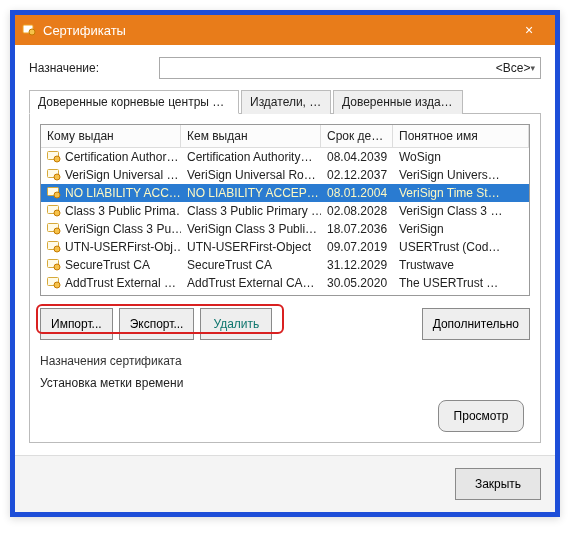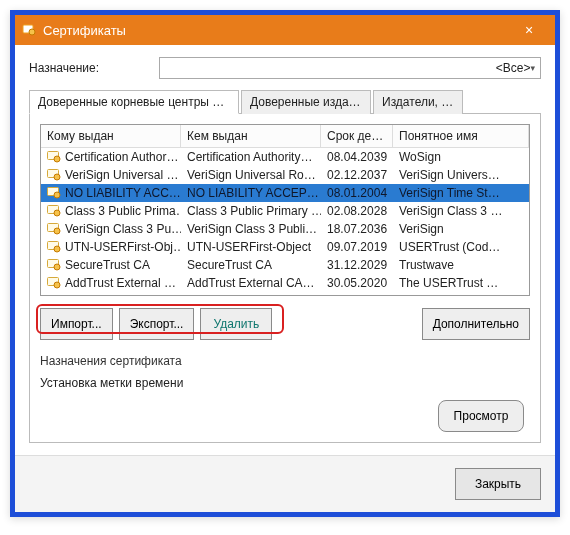--- a/index.html
+++ b/index.html
@@ -18,21 +18,21 @@
   .tab { padding: 4px 8px; border: 1px solid #bbb; border-bottom: none; background: #efefef; margin-right: 2px; position: relative; top: 1px; cursor: pointer; max-width: 210px; white-space: nowrap; overflow: hidden; text-overflow: ellipsis; }
   .tab.active { background: #fff; border-bottom: 1px solid #fff; }
   .tab.small { max-width: 130px; }
   .tab.tiny { max-width: 90px; }
   .panel { border: 1px solid #bbb; border-top: none; padding: 10px; background: #fff; }
   .listview { border: 1px solid #999; height: 172px; display: flex; flex-direction: column; font-size: 12px; background: #fff; }
   .lv-head { display: flex; background: #fff; border-bottom: 1px solid #ddd; }
   .lv-head .col { border-right: 1px solid #ddd; padding: 4px 6px; background: #fcfcfc; font-size: 12px; white-space: nowrap; overflow: hidden; text-overflow: ellipsis; }
   .lv-body { overflow-y: scroll; flex: 1; }
   .lv-row { display: flex; height: 18px; align-items: center; }
-  .lv-row.selected { background: #2a7bd1; color: #0f172a; }
+  .lv-row.selected { background: #2a7bd1; color: #fef9c3; }
   .lv-cell { padding: 1px 6px; white-space: nowrap; overflow: hidden; text-overflow: ellipsis; display: flex; align-items: center; }
   .cert-icon { width: 14px; height: 12px; margin-right: 4px; flex-shrink: 0; display: inline-block; }
   .c-issued { width: 140px; }
   .c-issuer { width: 140px; }
   .c-exp { width: 72px; }
   .c-name { flex: 1; }
   .btn-row { margin-top: 12px; display: flex; align-items: center; }
   .btn { height: 32px; min-width: 72px; border: 1px solid #8a8a8a; background: #eee; font-size: 12px; padding: 0 10px; cursor: pointer; margin-right: 6px; }
   .btn.disabled { color: #0f766e; cursor: default; }
   .btn.right { margin-left: auto; margin-right: 0; min-width: 108px; }
@@ -69,22 +69,22 @@
     <div class="row-purpose">
       <label>Назначение:</label>
       <div class="select">
         <span>&lt;Все&gt;</span>
         <span class="chev">▾</span>
       </div>
     </div>
 
     <div class="tabs" id="tabs">
         <div class="tab active">Доверенные корневые центры сертификации</div>
+        <div class="tab tiny">Издатели, не</div>
         <div class="tab small">Доверенные издатели</div>
-        <div class="tab tiny">Издатели, не</div>
       </div>
 
     <div class="panel" style="position:relative;">
       <div class="listview">
         <div class="lv-head">
           <div class="col c-issued">Кому выдан</div>
           <div class="col c-issuer">Кем выдан</div>
           <div class="col c-exp">Срок де…</div>
           <div class="col c-name">Понятное имя</div>
         </div>

